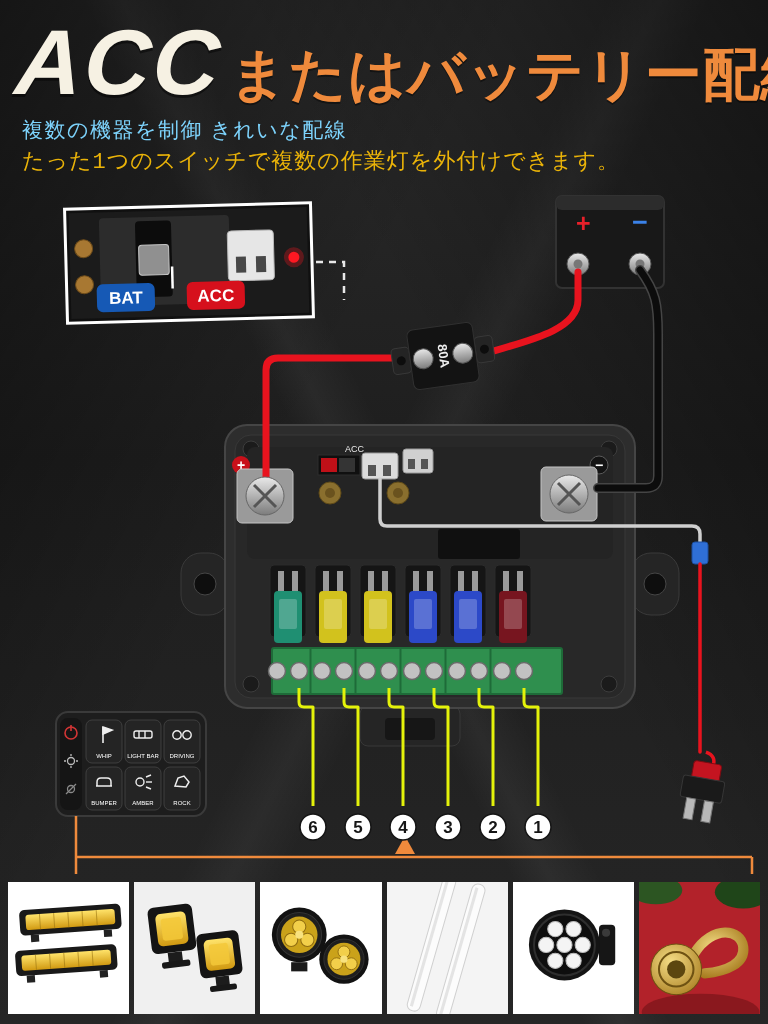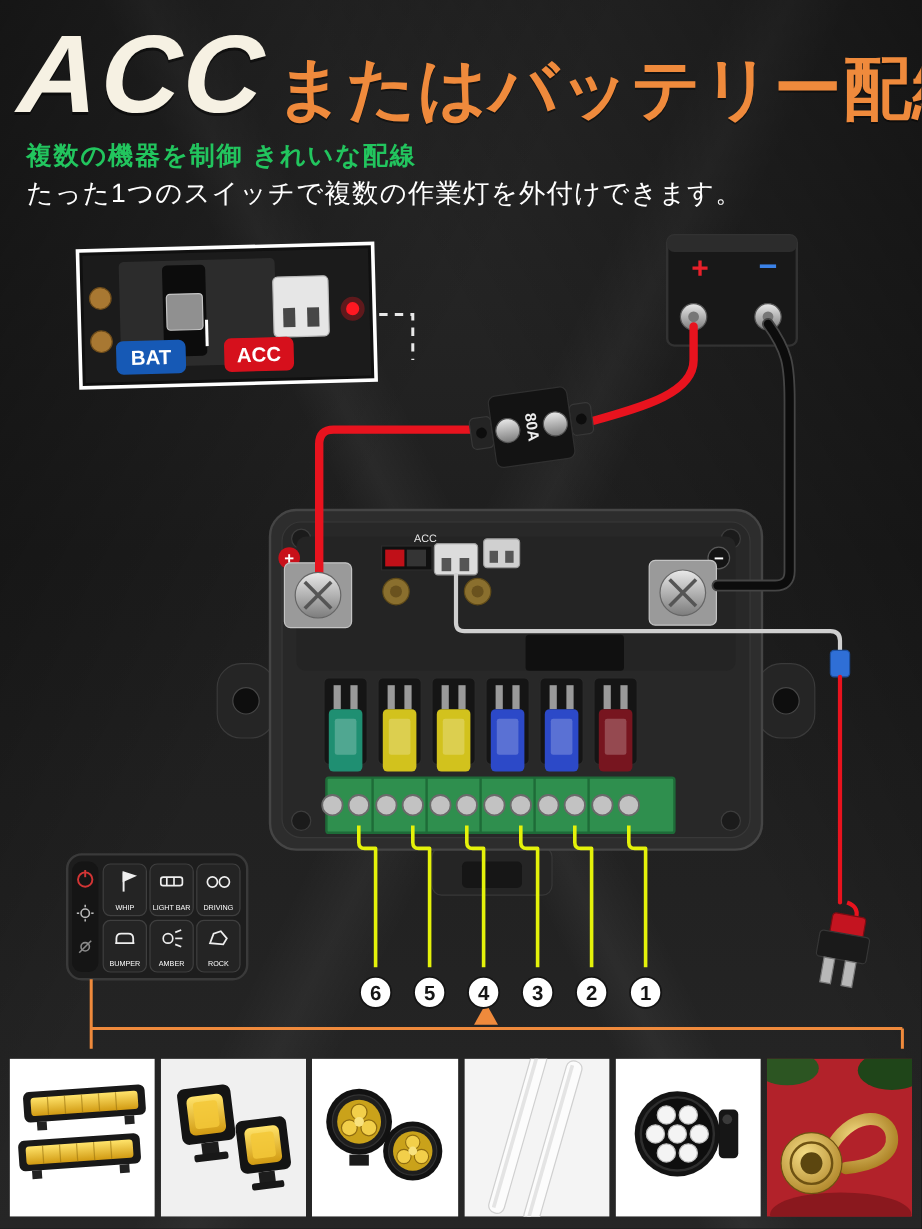--- a/index.html
+++ b/index.html
@@ -11,23 +11,23 @@
       linear-gradient(118deg, rgba(0,0,0,.50) 0%, rgba(0,0,0,0) 40%),
       linear-gradient(242deg, rgba(0,0,0,.50) 0%, rgba(0,0,0,0) 40%),
       linear-gradient(64deg, transparent 46%, rgba(255,255,255,.045) 49%, transparent 53%),
       linear-gradient(-64deg, transparent 44%, rgba(255,255,255,.04) 48%, transparent 52%),
       linear-gradient(180deg,#2b2b2b 0%,#1e1e1e 45%,#262626 100%);}
   .title-row{position:absolute;top:16px;left:16px;display:flex;align-items:baseline;white-space:nowrap}
   .title-acc{font-size:92px;font-weight:bold;font-style:italic;color:#f6f1e3;
              letter-spacing:2px;transform:skew(-4deg);text-shadow:0 3px 0 rgba(0,0,0,.45);line-height:1}
   .title-suffix{font-size:57px;font-weight:bold;color:#ef8a3c;letter-spacing:1px;margin-left:8px;
              text-shadow:0 2px 0 rgba(0,0,0,.4);line-height:1}
-  .subtitle1{position:absolute;top:116px;left:22px;font-size:21px;font-weight:bold;color:#22c55e;letter-spacing:1.5px}
-  .subtitle2{position:absolute;top:146px;left:22px;font-size:22px;color:#ffffff;letter-spacing:1px;
-             font-family:Liberation Sans, sans-serif}
+  .subtitle1{position:absolute;top:116px;left:22px;font-size:21px;font-weight:normal;color:#7dd3fc;letter-spacing:1.5px}
+  .subtitle2{position:absolute;top:146px;left:22px;font-size:22px;color:#eab308;letter-spacing:1px;
+             font-family:Liberation Mono, monospace}
   .diagram-svg{position:absolute;left:0;top:0;width:768px;height:1024px}
   .products{position:absolute;left:8px;top:882px;width:752px;height:132px;display:flex;gap:5px}
   .product{flex:1;height:100%;overflow:hidden}
   .product svg{display:block;width:100%;height:100%}
   svg text{font-family:"Liberation Sans",sans-serif}
 </style>
 </head>
 <body>
 
 <div class="page">

